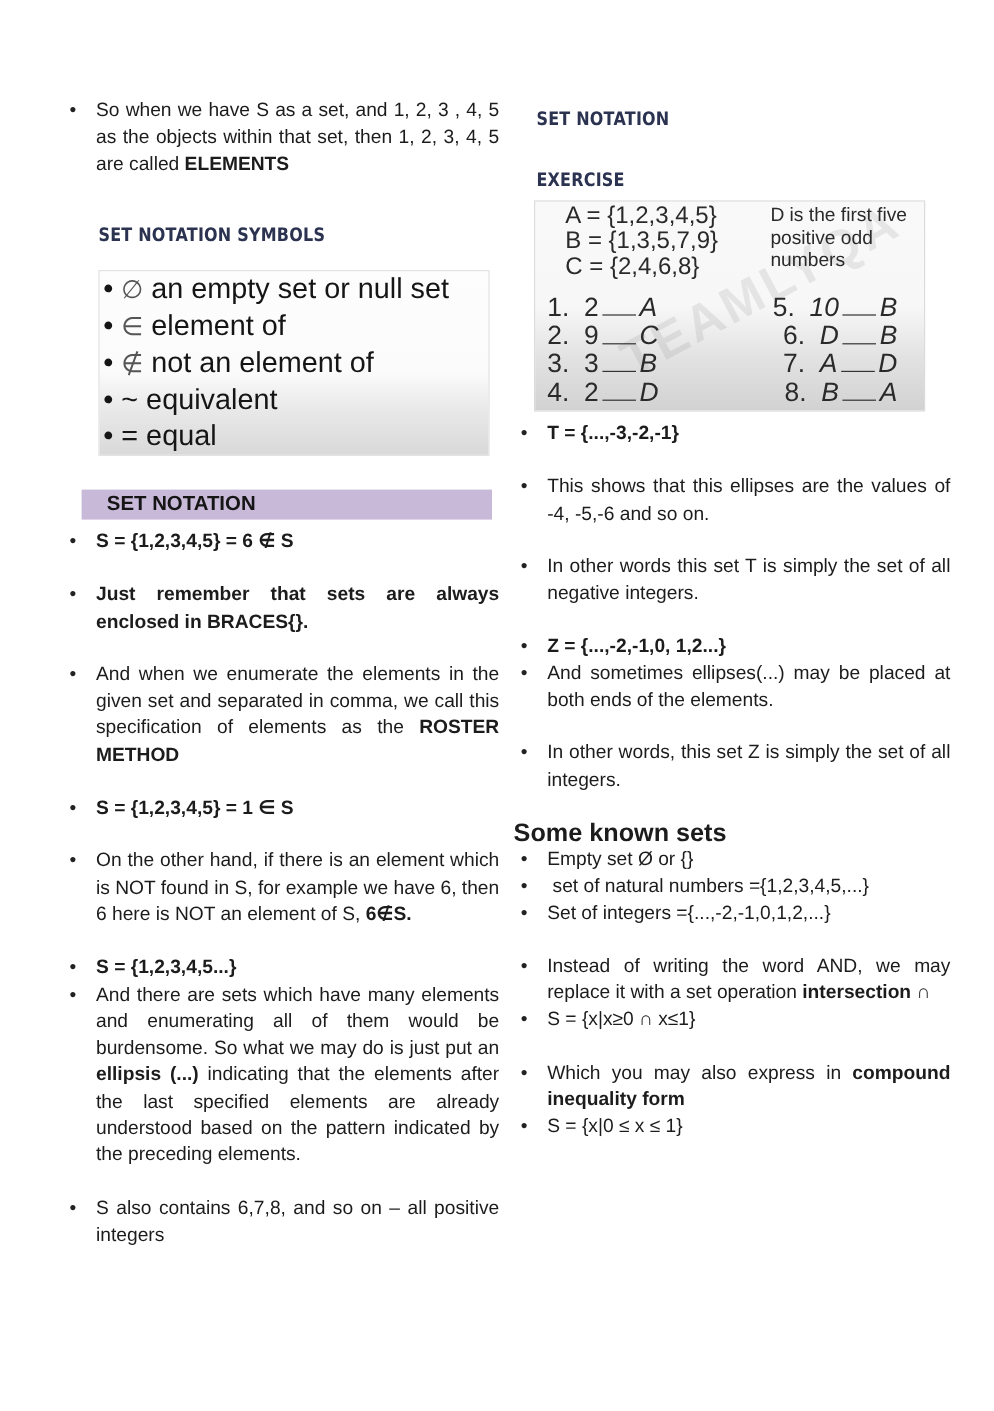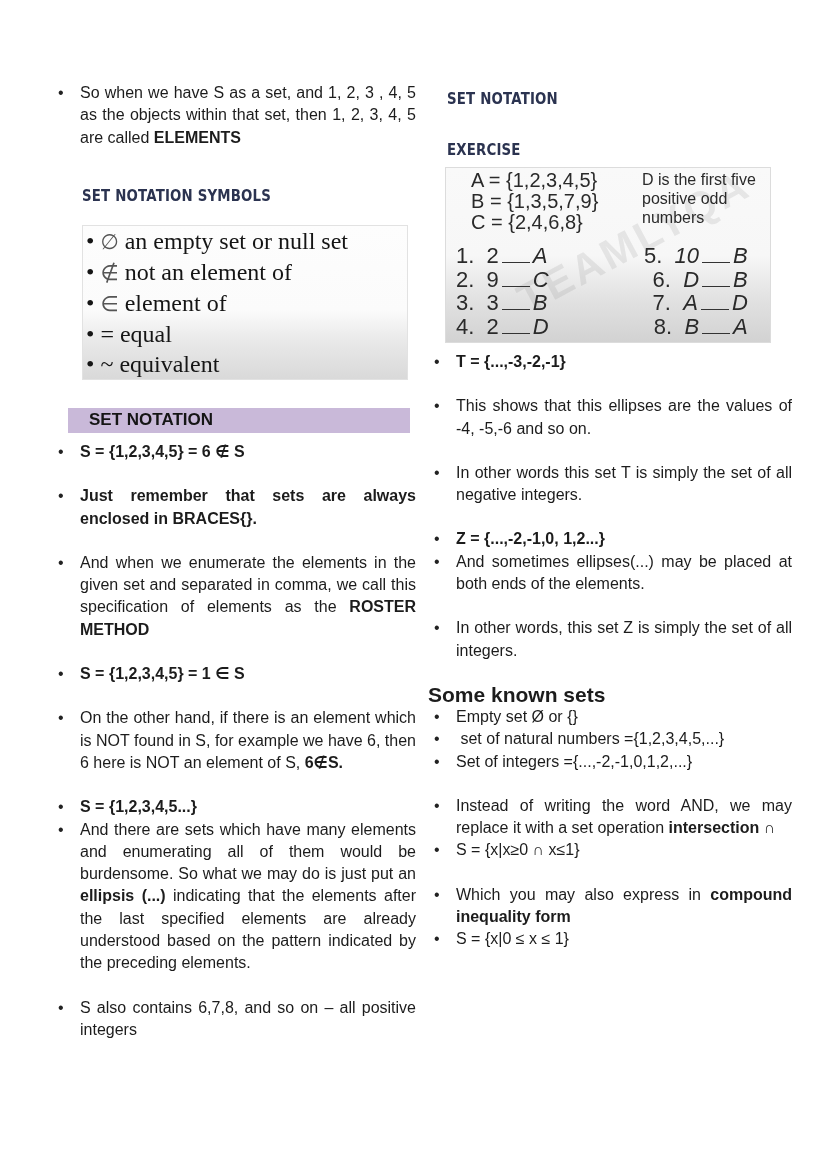--- a/index.html
+++ b/index.html
@@ -29,21 +29,21 @@
     transform: scaleX(0.86); transform-origin: left center;
     white-space: nowrap;
   }
 
   .symbols-box {
     position: absolute; left: 82px; top: 225px; width: 326px; height: 155px;
     background: linear-gradient(to bottom, #fdfdfd 0%, #fbfbfb 55%, #e9e9e9 75%, #d9d9d9 100%);
     border: 1px solid #e2e2e2; box-sizing: border-box;
   }
   .symbols-box .sym-row {
-    font-family: Liberation Serif, serif; font-size: 24px;
+    font-family: Liberation Sans, sans-serif; font-size: 24px;
     line-height: 30px; color: #151515; white-space: nowrap; padding-left: 3px;
   }
   .symbols-box .sym { color: #555; font-size: 21px; }
 
   .purple-bar {
     position: absolute; left: 68px; top: 408px; width: 342px; height: 25px;
     background: #c9b9d9;
   }
   .purple-bar span {
     position: absolute; left: 21px; top: 2px; font-weight: bold;
@@ -75,24 +75,24 @@
 <div class="col col-left">
   <ul class="bl">
     <li><span>So when we have S as a set, and 1, 2, 3 , 4, 5 as the objects within that set, then 1, 2, 3, 4, 5 are called </span><span class="b">ELEMENTS</span></li>
   </ul>
 </div>
 
 <div class="slide-title" style="position:absolute; left:82px; top:187px;">SET NOTATION SYMBOLS</div>
 
 <div class="symbols-box">
   <div class="sym-row">• <span class="sym">∅</span> <span>an empty set or null set</span></div>
+  <div class="sym-row">• <span class="sym">∈</span> <span>element of</span></div>
   <div class="sym-row">• <span class="sym">∉</span> <span>not an element of</span></div>
-  <div class="sym-row">• <span class="sym">∈</span> <span>element of</span></div>
+  <div class="sym-row">• <span>~</span> <span>equivalent</span></div>
   <div class="sym-row">• <span>=</span> <span>equal</span></div>
-  <div class="sym-row">• <span>~</span> <span>equivalent</span></div>
 </div>
 
 <div class="purple-bar">
   <span>SET NOTATION</span>
 </div>
 
 <div class="col" style="left:56px; top:441px; width:360px;">
   <ul class="bl">
     <li><span class="b">S = {1,2,3,4,5} = 6 ∉ S</span></li>
     <li class="gap"><span class="b">Just remember that sets are always enclosed in BRACES{}.</span></li>

